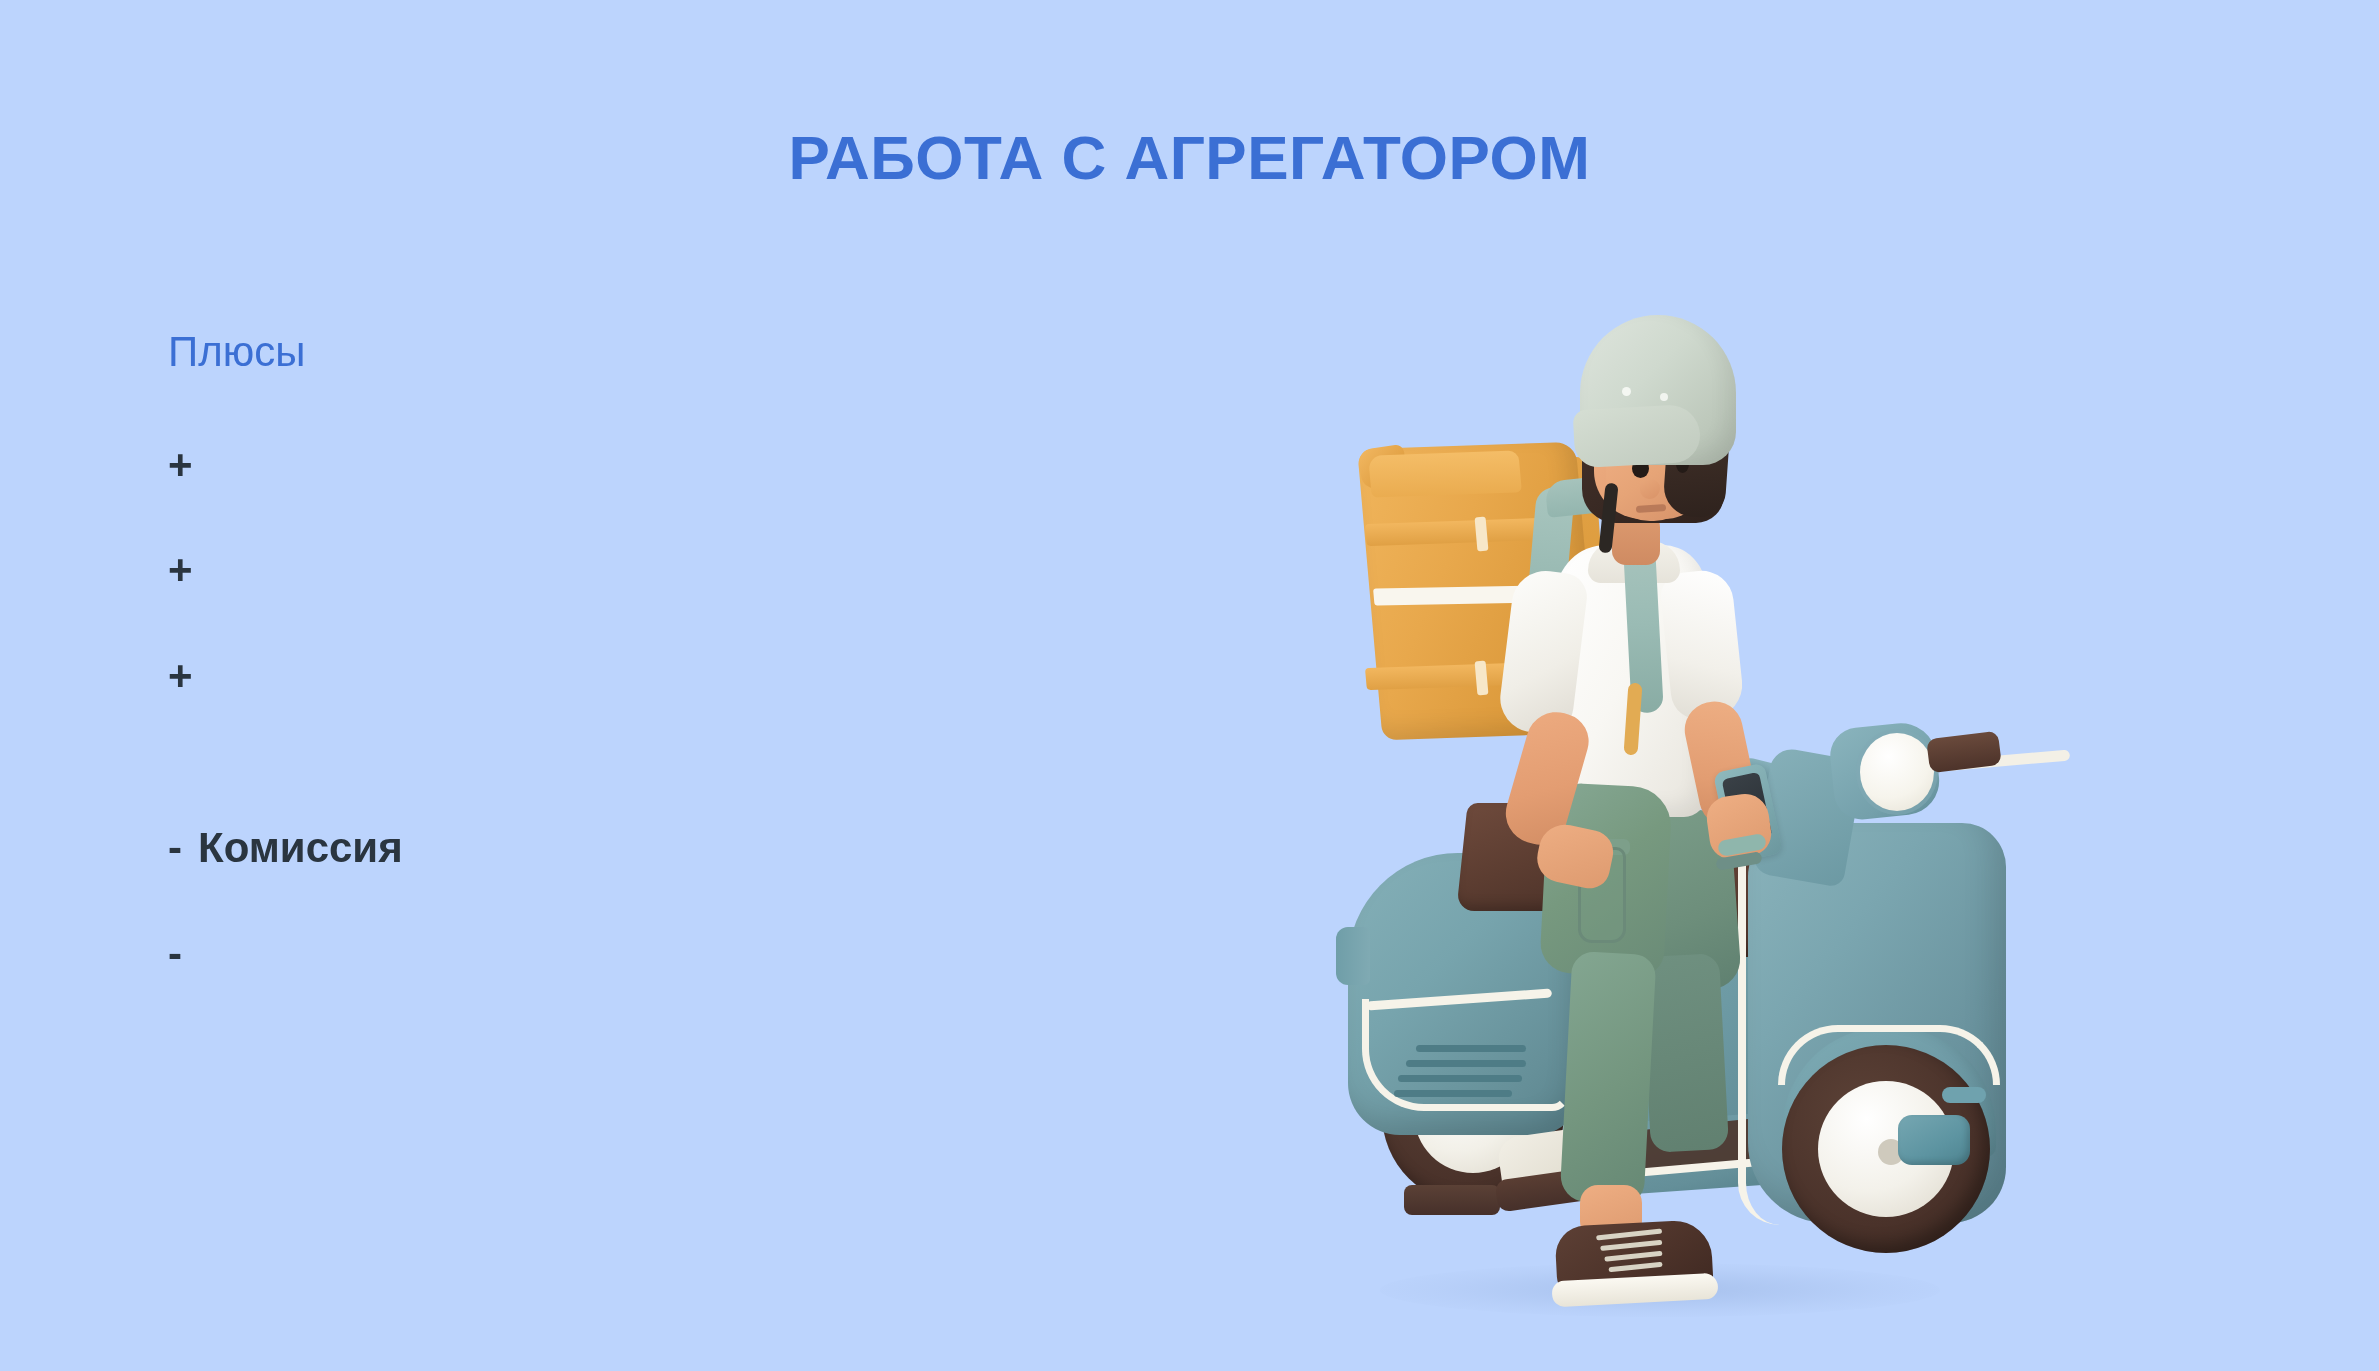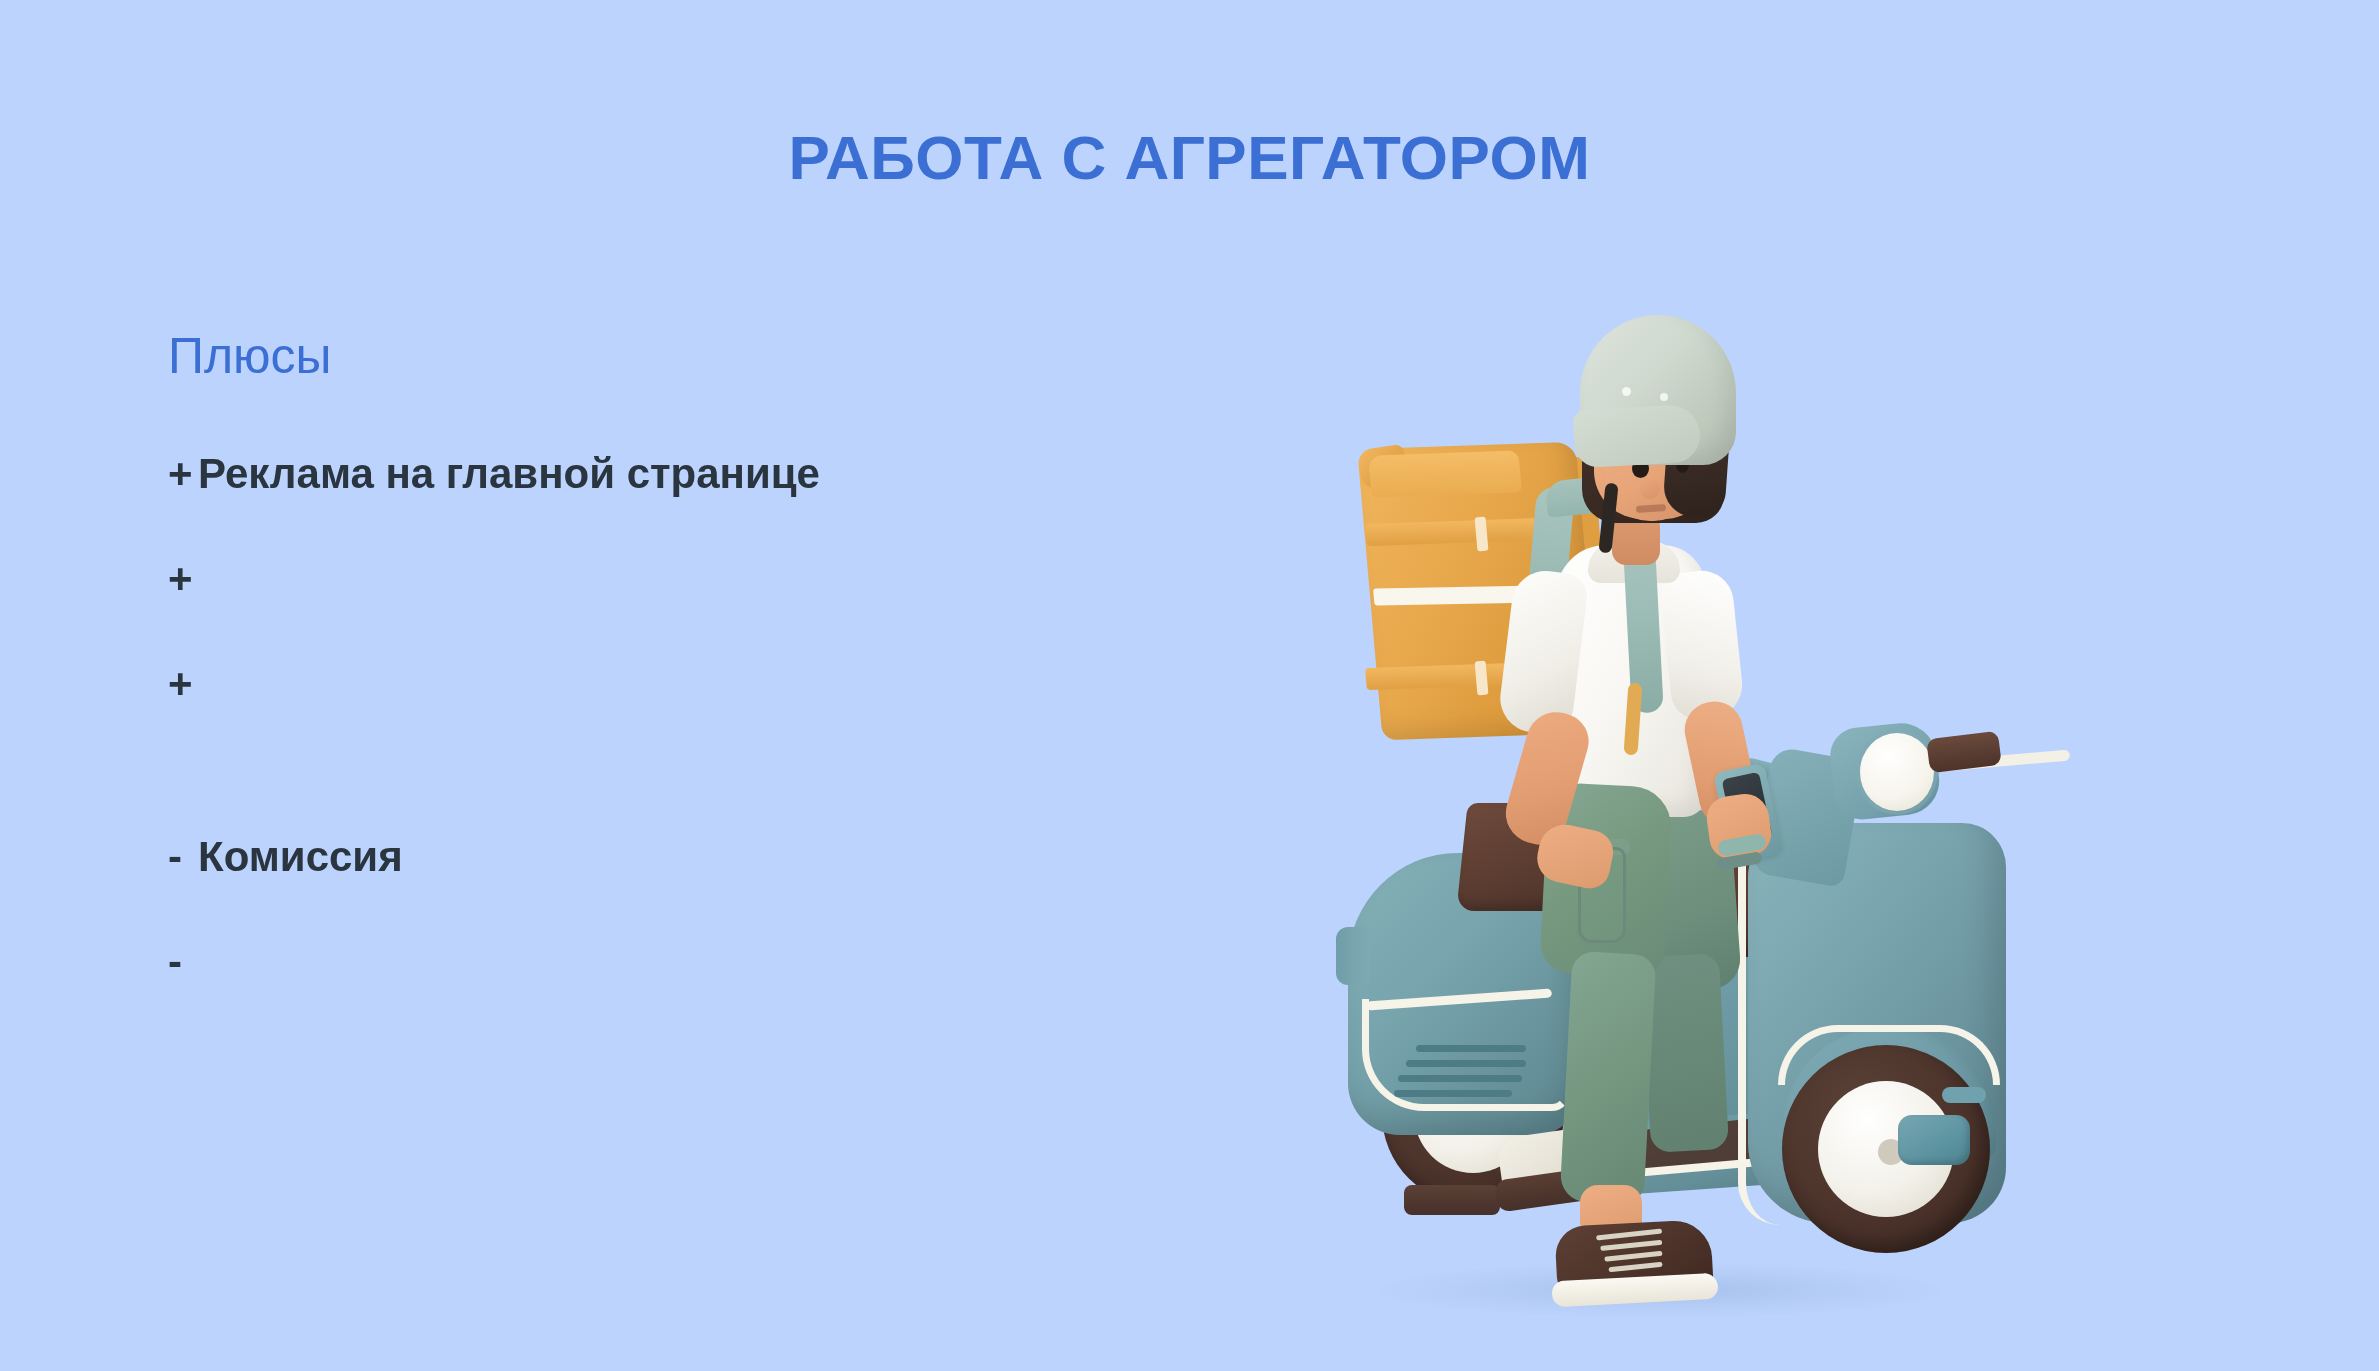--- a/index.html
+++ b/index.html
@@ -28,21 +28,21 @@
     white-space:nowrap;
   }
 
   
   .content { position:absolute; left:168px; top:330px; width:1000px; }
 
   .section { position:relative; }
   .section + .section { margin-top:122px; }
 
   .section-heading {
-    font-size:50px;
+    font-size:42px;
     font-weight:400;
     color:#3b6fd4;
     line-height:1.05;
     margin-bottom:66px;
   }
 
   .bullet {
     font-size:42px;
     font-weight:600;
     color:#2a3540;
@@ -590,21 +590,20 @@
 
   <div class="title">РАБОТА С АГРЕГАТОРОМ</div>
 
   <div class="content">
 
     <div class="section">
       <div class="section-heading">Плюсы</div>
 
       <div class="bullet">
         <span class="bullet-mark">+</span>
-        <span class="bullet-text">Реклама на главной странице</span>
       </div>
       <div class="bullet">
         <span class="bullet-mark">+</span>
       </div>
       <div class="bullet">
         <span class="bullet-mark">+</span>
       </div>
     </div>
 
     <div class="section">

